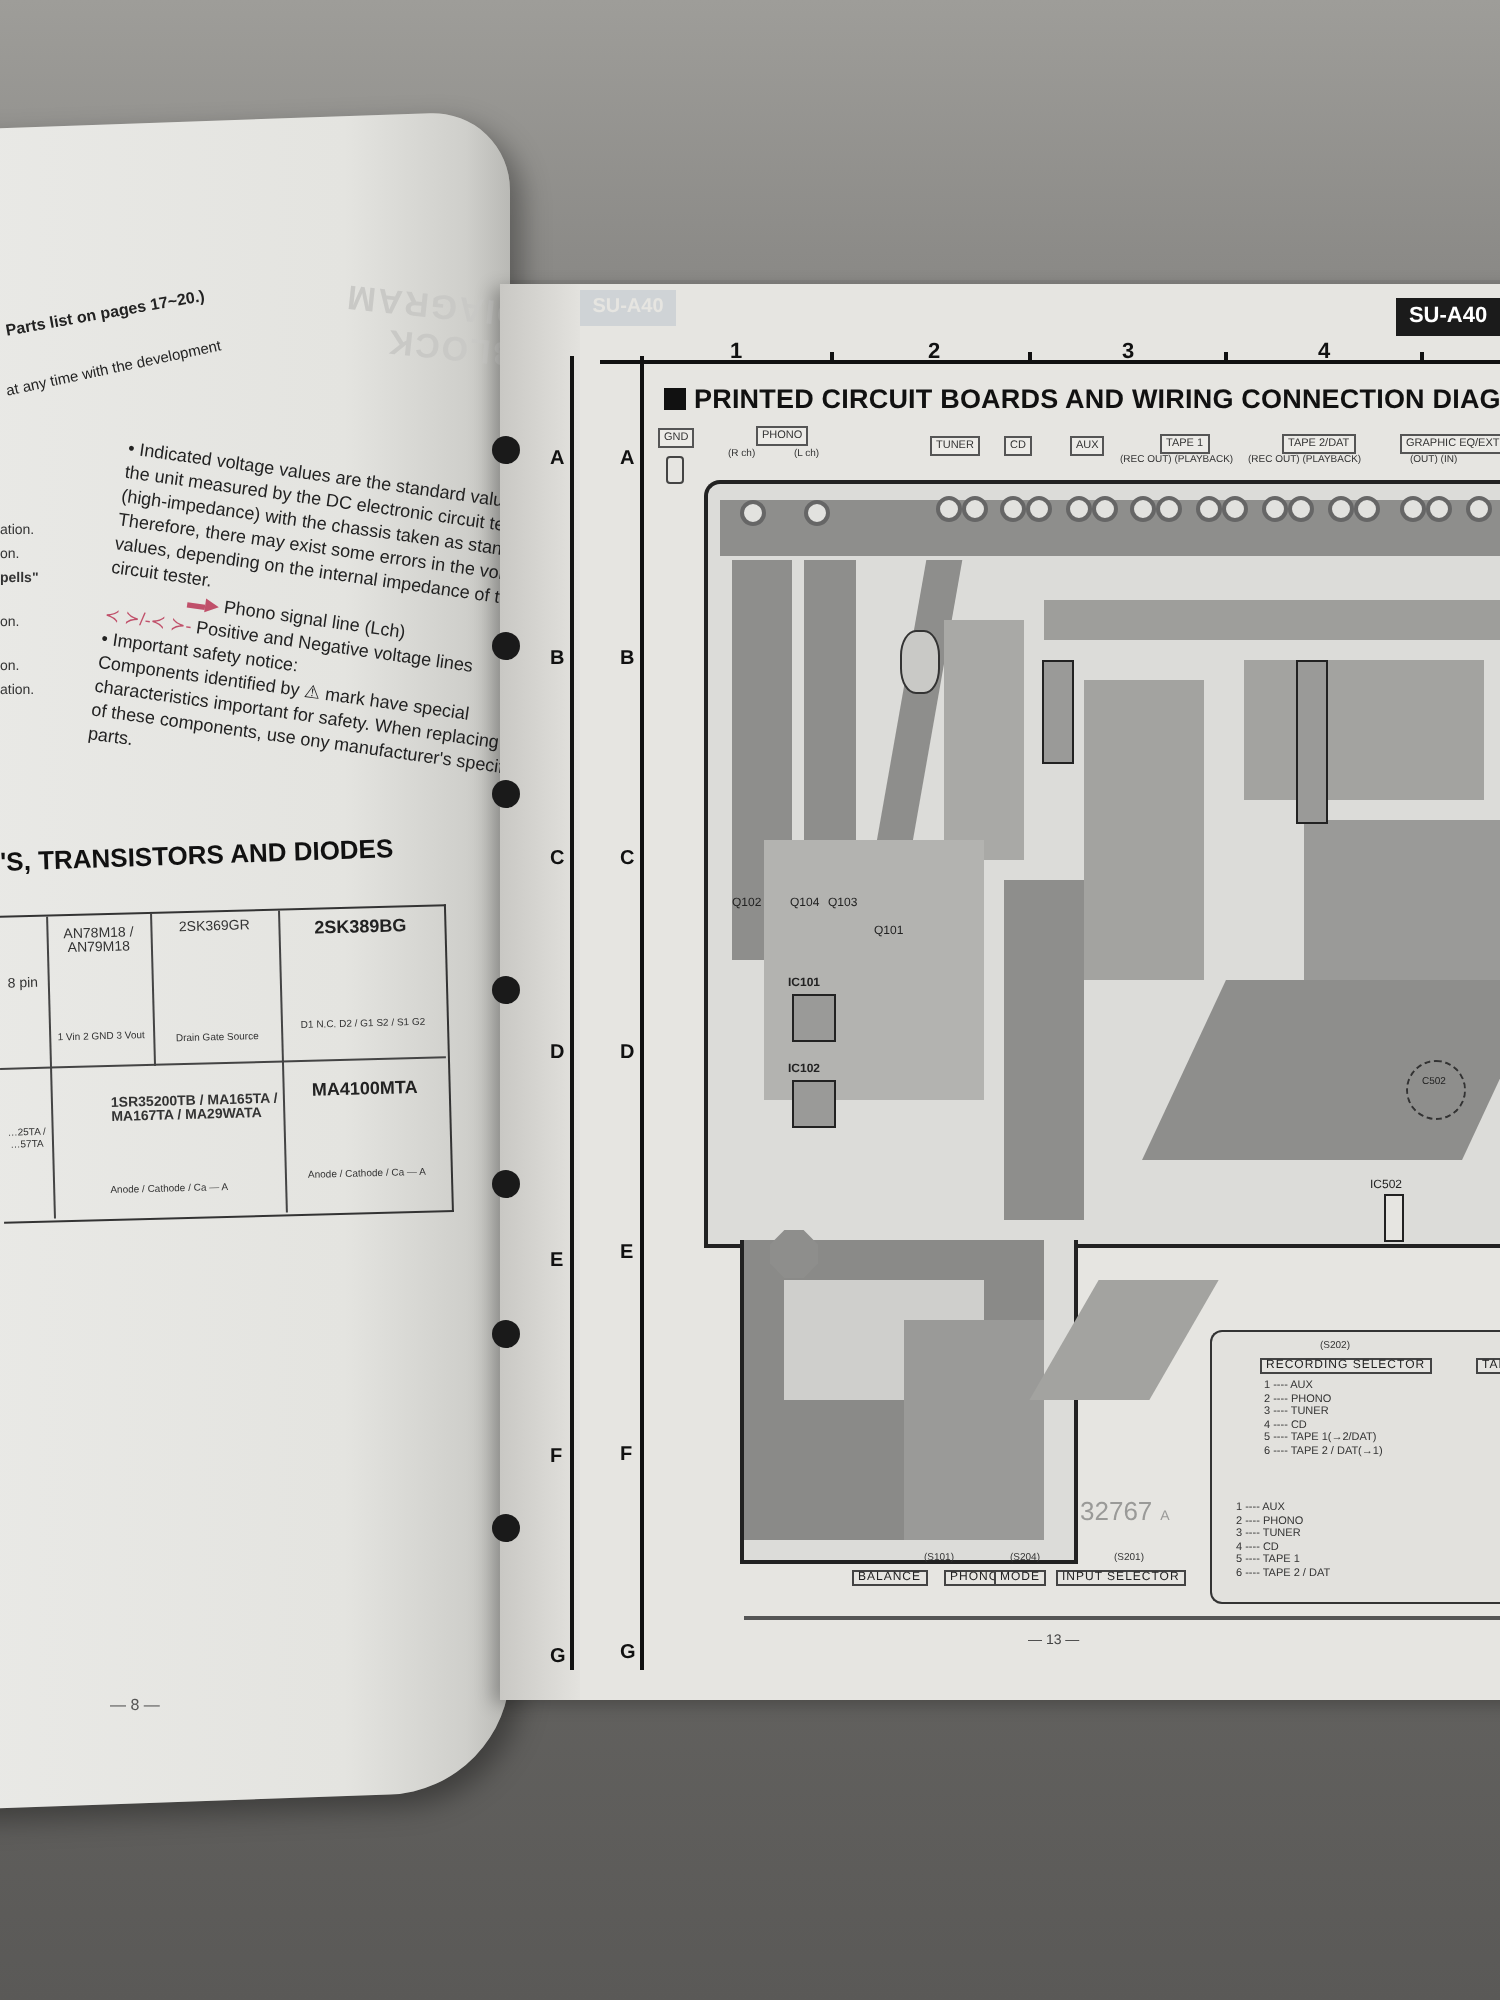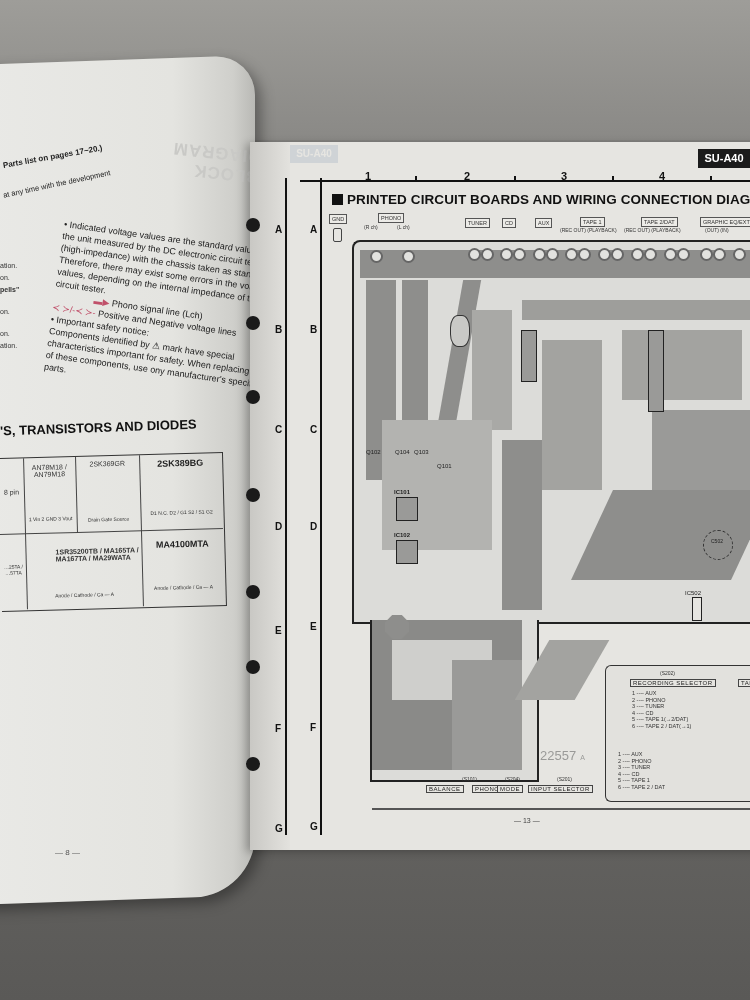--- a/index.html
+++ b/index.html
@@ -245,21 +245,21 @@
 <div class="sel-item" style="left:632px;top:722.5px;">6 ---- TAPE 2 / DAT(→1)</div>
 <div class="sel-title" style="left:738px;top:679px;">TAPE</div>
 
 <div class="sel-item" style="left:618px;top:751px;">1 ---- AUX</div>
 <div class="sel-item" style="left:618px;top:757.5px;">2 ---- PHONO</div>
 <div class="sel-item" style="left:618px;top:764px;">3 ---- TUNER</div>
 <div class="sel-item" style="left:618px;top:770.5px;">4 ---- CD</div>
 <div class="sel-item" style="left:618px;top:777px;">5 ---- TAPE 1</div>
 <div class="sel-item" style="left:618px;top:783.5px;">6 ---- TAPE 2 / DAT</div>
 
-<div class="board-id"><span>22557</span><small>A</small></div>
+<div class="board-id"><span>32767</span><small>A</small></div>
 <div class="sw-code" style="left:462px;">(S101)</div>
 <div class="sw-code" style="left:505px;">(S204)</div>
 <div class="sw-code" style="left:557px;">(S201)</div>
 <div class="bottom-label" style="left:426px;">BALANCE</div>
 <div class="bottom-label" style="left:472px;">PHONO</div>
 <div class="bottom-label" style="left:497px;">MODE</div>
 <div class="bottom-label" style="left:528px;">INPUT SELECTOR</div>
 
 <div class="bottom-frame"></div>
 <div class="pagenum-right">— 13 —</div>

